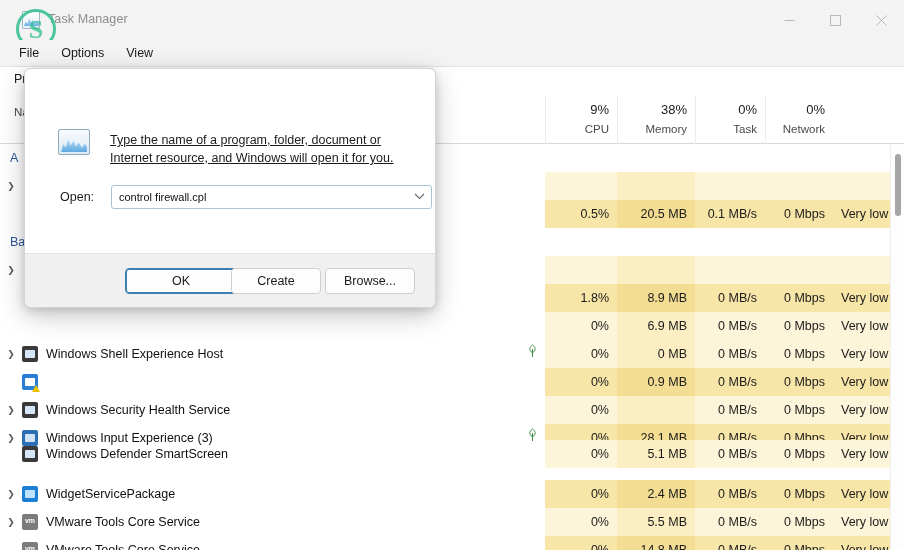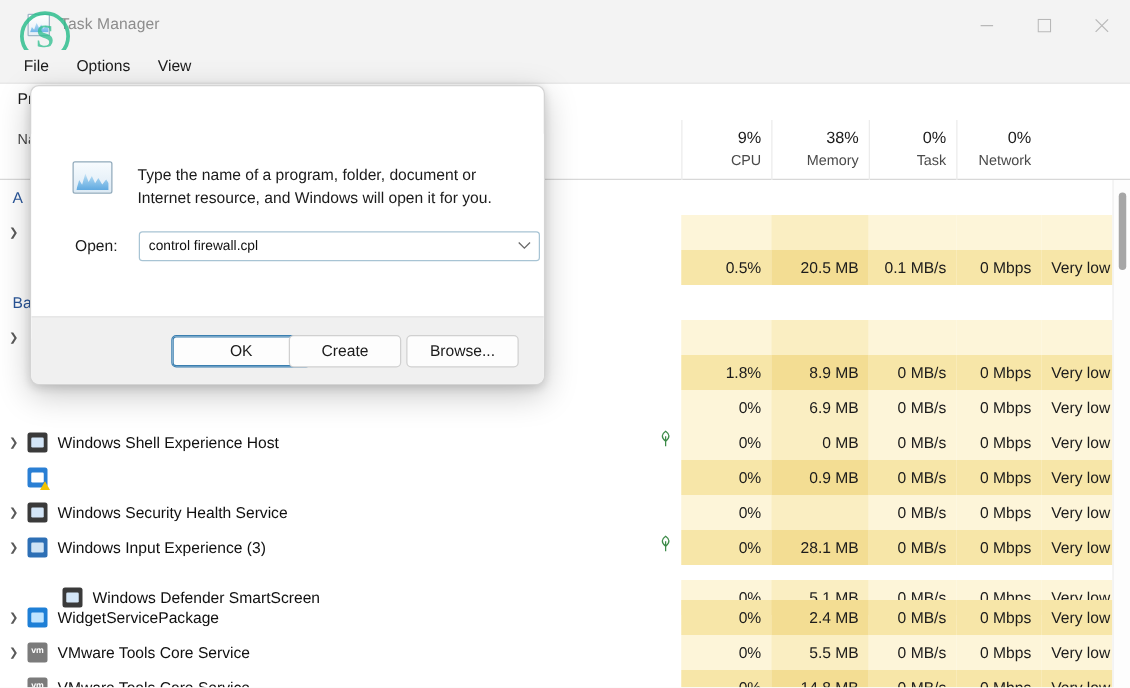--- a/index.html
+++ b/index.html
@@ -201,21 +201,21 @@
     background: linear-gradient(#f7fbfe, #dceaf5);
     border: 1px solid #8fa9bb; border-radius: 2px; overflow: hidden;
   }
   .run-icon .peak2 {
     position: absolute; bottom: 2px; left: 2px; width: 26px; height: 16px;
     background: linear-gradient(to top, #5fa9e0 0%, #9ccdee 55%, rgba(255,255,255,.2) 100%);
     clip-path: polygon(0% 100%, 9% 50%, 18% 74%, 28% 18%, 38% 60%, 48% 30%, 58% 66%, 68% 40%, 80% 72%, 92% 48%, 100% 66%, 100% 100%);
   }
   .run-desc {
     position: absolute; left: 85px; top: 24px; width: 310px;
-    font-size: 12.5px; color: #1b1b1b; line-height: 18px;
+    font-size: 12.5px; color: #1b1b1b; line-height: 18px; text-decoration: underline;
   }
   .open-label {
     position: absolute; left: 35px; top: 83px;
     font-size: 12.5px; color: #1b1b1b;
   }
   .combo {
     position: absolute; left: 86px; top: 78px; width: 321px; height: 24px;
     border: 1px solid #a8c4d4; border-radius: 3px; background: #ffffff;
     display: flex; align-items: center;
   }
@@ -240,21 +240,21 @@
     position: absolute; left: 0; bottom: 0; width: 412px; height: 54px;
     background: #f0f0f0; border-top: 1px solid #e4e4e4;
   }
   .btn {
     position: absolute; top: 14px; height: 26px;
     background: #fdfdfd; border: 1px solid #d0d0d0; border-radius: 4px;
     font-size: 12.5px; color: #1b1b1b;
     display: flex; align-items: center; justify-content: center;
   }
   .btn.focused { border-color: #3b7fb0; box-shadow: 0 0 0 1px #3b7fb0 inset; }
-  #btn-ok { left: 112px; width: 112px; }
+  #btn-ok { left: 100px; width: 112px; }
   #btn-cancel { left: 206px; width: 90px; }
   #btn-browse { left: 300px; width: 90px; }
 </style>
 </head>
 <body>
 
 <div id="app">
 
   <div class="titlebar">
     <div class="tm-icon">
@@ -467,21 +467,21 @@
         <div class="leaf"><svg width="11" height="14" viewBox="0 0 11 14">
             <path d="M5.5 1 C8.5 3 9.5 6 5.5 9 C1.5 6 2.5 3 5.5 1 Z" fill="none" stroke="#3d8b49" stroke-width="1"></path>
             <line x1="5.5" y1="5" x2="5.5" y2="13" stroke="#3d8b49" stroke-width="1"></line>
           </svg></div>
         <div class="cell" style="left: 545px; width: 72px;">0%</div>
         <div class="cell" style="left: 617px; width: 78px;">28.1 MB</div>
         <div class="cell" style="left: 695px; width: 70px;">0 MB/s</div>
         <div class="cell" style="left: 765px; width: 68px;">0 Mbps</div>
         <div class="cell power" style="left: 833px; width: 71px;">Very low</div>
       </div>
-      <div class="row" style="top: 320px; padding-left: 28px;">
+      <div class="row" style="top: 296px;">
         <div class="heat" style="left: 545px; width: 72px; background: rgb(253, 245, 217);"></div>
         <div class="heat" style="left: 617px; width: 78px; background: rgb(250, 238, 194);"></div>
         <div class="heat" style="left: 695px; width: 70px; background: rgb(253, 245, 217);"></div>
         <div class="heat" style="left: 765px; width: 68px; background: rgb(253, 245, 217);"></div>
         <div class="heat" style="left: 833px; width: 71px; background: rgb(253, 245, 217);"></div>
         <div class="chev"></div>
         <div class="picon" style="background: rgb(58, 58, 58);">
           <span style="position:absolute;left:3px;top:4px;width:10px;height:8px;background:#d4e6f7;border-radius:1px;display:block"></span>
         </div>
         <div class="pname">Windows Defender SmartScreen</div>

